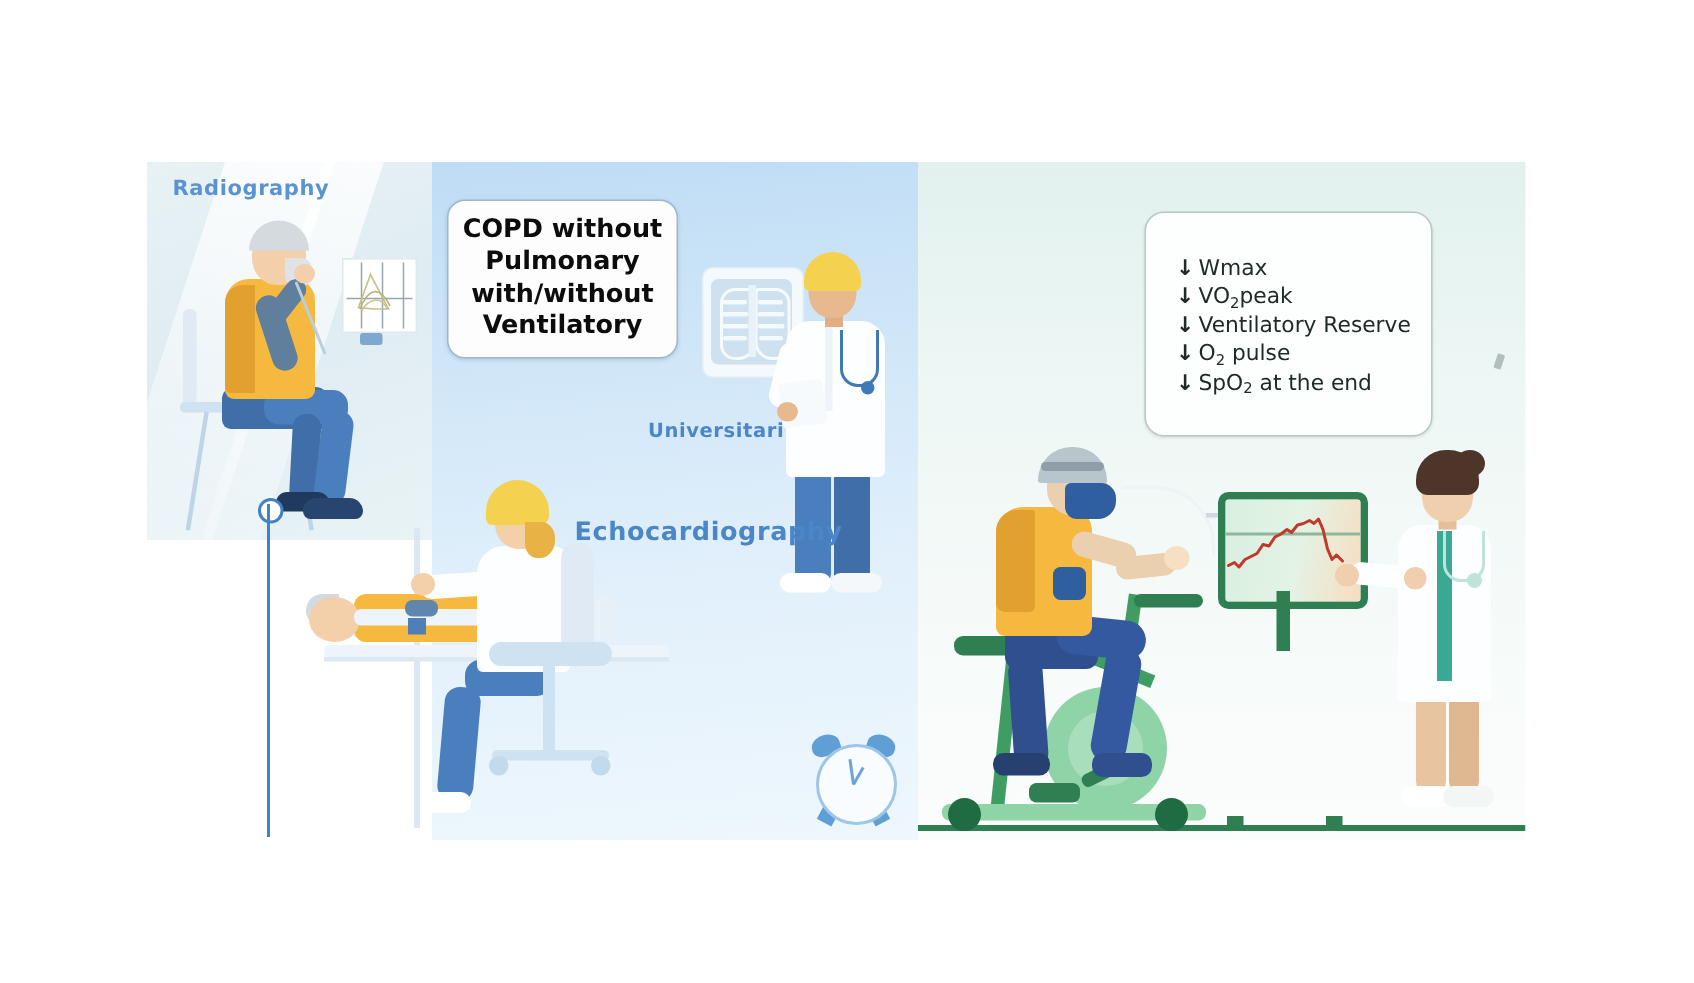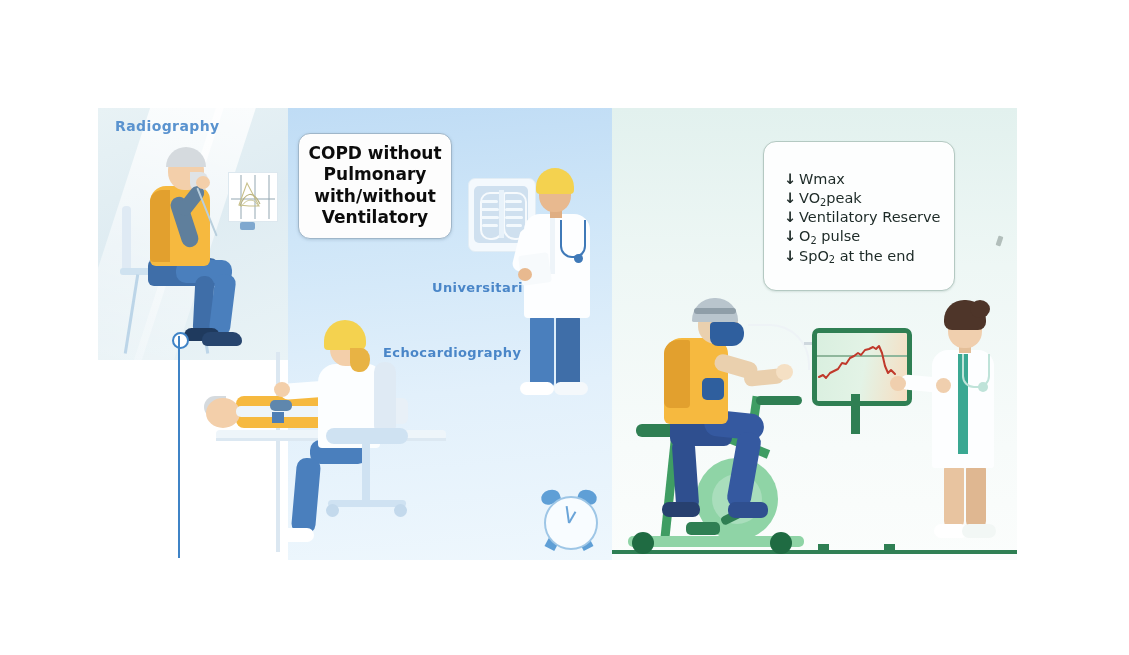--- a/index.html
+++ b/index.html
@@ -22,21 +22,21 @@
 
   #panel-cpet{left:612px;top:108px;width:405px;height:452px;
     background:linear-gradient(180deg,#e2f1ee 0%,#eef7f5 35%,#f7fbfa 75%,#fbfdfc 100%);}
   #floor-line{position:absolute;left:0;bottom:6px;width:100%;height:4px;background:#2f7f53;}
 
   
   .scene-label{position:absolute;color:#3f7fc4;font-weight:bold;letter-spacing:.4px;
     font-family:"DejaVu Sans",sans-serif;}
   #label-spirometry{left:115px;top:118px;font-size:14px;color:#5a93cf;}
   #label-radiography{left:432px;top:280px;font-size:13px;color:#4a86c8;}
-  #label-echo{left:383px;top:345px;font-size:13px;color:#4a86c8;}
+  #label-echo{left:383px;top:345px;font-size:17px;color:#4a86c8;}
 
   
   #box-population{position:absolute;left:298px;top:133px;width:152px;height:104px;
     background:#fdfdfd;border:1.5px solid #9fb6c9;border-radius:12px;
     box-shadow:0 1px 3px rgba(80,110,140,.25);overflow:hidden;}
   #box-population .txt{padding:9px 6px 0 6px;text-align:center;font-weight:bold;
     font-size:17px;line-height:1.25;color:#0c0c0c;font-family:"DejaVu Sans",sans-serif;}
 
   #box-results{position:absolute;left:763px;top:141px;width:190px;height:148px;
     background:#fdfefe;border:1.4px solid #b4c9c2;border-radius:13px;

